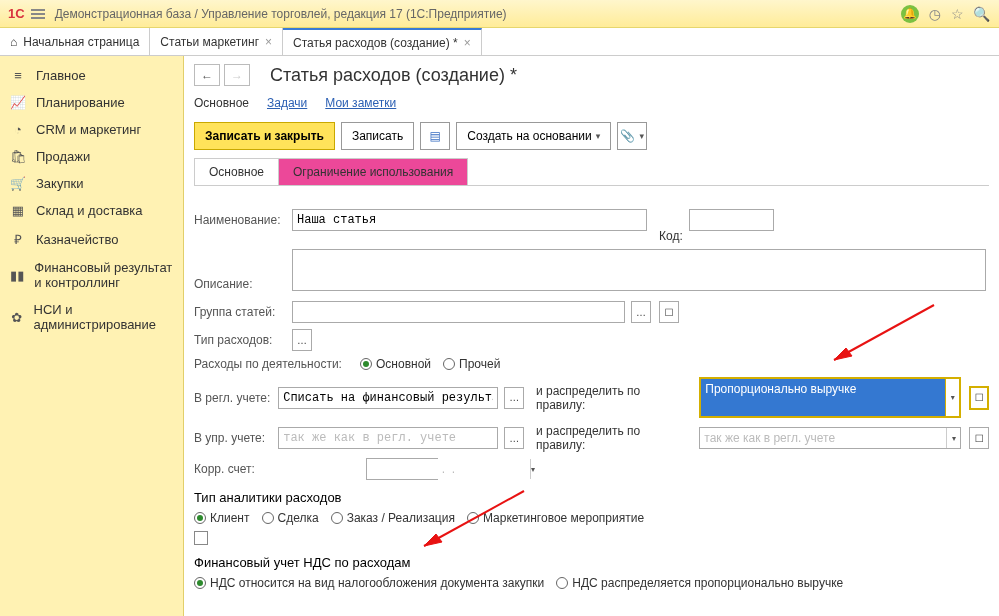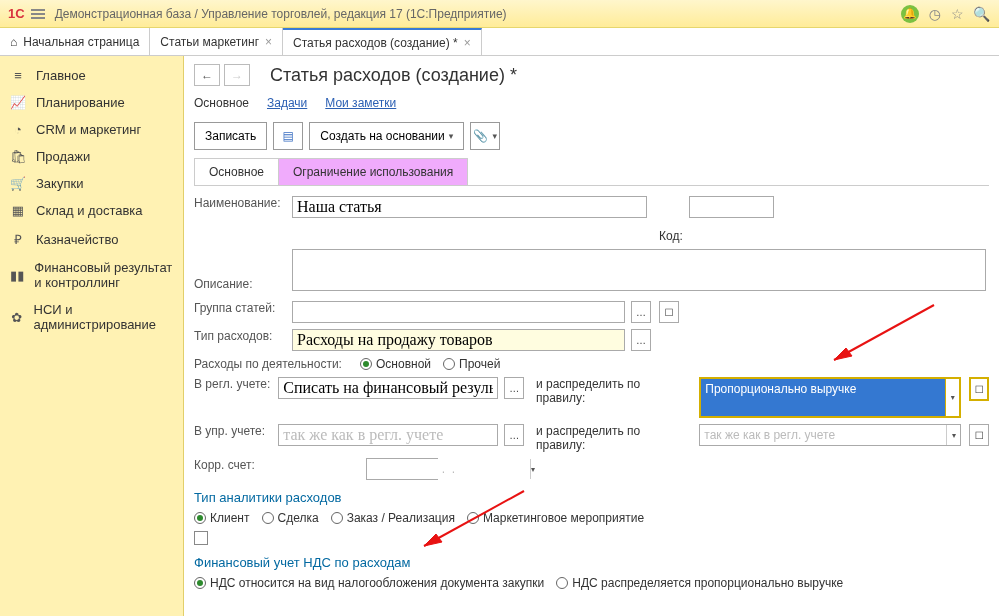--- a/index.html
+++ b/index.html
@@ -40,40 +40,40 @@
 .links .active { color: #333; }
 .links a { color: #2b5fb3; text-decoration: underline; cursor: pointer; }
 
 .btnrow { display: flex; gap: 6px; align-items: center; margin-bottom: 8px; }
 .btn { height: 28px; border: 1px solid #999; background: #fff; padding: 0 10px; font-size: 12px; display: flex; align-items: center; gap: 4px; cursor: pointer; }
 .btn.primary { background: #ffe35a; border-color: #c9a800; font-weight: bold; }
 .btn.icon { width: 30px; padding: 0; justify-content: center; }
 .btn .arrow { font-size: 9px; color: #555; }
 
 .subtabs { display: flex; border-bottom: 1px solid #ccc; margin-bottom: 10px; }
-.subtabs .st { padding: 6px 14px; border: 1px solid #ccc; border-bottom: none; background: #f0abfc; font-size: 12px; cursor: pointer; margin-right: -1px; }
+.subtabs .st { padding: 6px 14px; border: 1px solid #ccc; border-bottom: none; background: #ec4899; font-size: 12px; cursor: pointer; margin-right: -1px; }
 .subtabs .st.active { background: #fff; }
 
 .form { font-size: 12px; }
-.row { display: flex; align-items: flex-start; margin-bottom: 6px; gap: 6px; }
+.row { display: flex; align-items: center; margin-bottom: 6px; gap: 6px; }
 .lbl { width: 82px; color: #555; }
 .lbl.wide { width: 160px; }
-input.txt, textarea.txt, .select { border: 1px solid #aaa; background: #fff; font-size: 16px; padding: 3px 4px; font-family: Liberation Serif, serif; }
+input.txt, textarea.txt, .select { border: 1px solid #aaa; background: #fff; font-size: 12px; padding: 3px 4px; font-family: Liberation Mono, monospace; }
 input.txt { height: 22px; }
 textarea.txt { resize: none; }
 .dots-btn, .open-btn { width: 20px; height: 22px; border: 1px solid #aaa; background: #fff; font-size: 10px; display: flex; align-items: center; justify-content: center; cursor: pointer; }
 .open-btn { margin-left: 2px; }
 
 .radio-row { display: flex; gap: 12px; align-items: center; }
 .radio { display: flex; align-items: center; gap: 4px; cursor: pointer; }
 .radio .dot { width: 12px; height: 12px; border: 1px solid #666; border-radius: 50%; display: flex; align-items: center; justify-content: center; }
 .radio.checked .dot::after { content: ''; width: 6px; height: 6px; background: #2d8a2d; border-radius: 50%; }
 .chk { width: 14px; height: 14px; border: 1px solid #888; display: inline-block; }
 
-.section-title { color: #0369a1; font-size: 13px; margin: 10px 0 6px 0; }
+.section-title { color: #000000; font-size: 13px; margin: 10px 0 6px 0; }
 
 .highlight-field { display: flex; border: 2px solid #d4af00; background: #fff; height: 41px; }
 .highlight-field .selected-text { background: #3478d1; color: #fff; padding: 3px 4px; flex: 1; white-space: nowrap; overflow: hidden; }
 .highlight-field .dd { width: 14px; display: flex; align-items: center; justify-content: center; border-left: 1px solid #d4af00; font-size: 8px; color: #555; cursor: pointer; }
 
 .plain-field { display: flex; border: 1px solid #aaa; height: 22px; background: #fff; }
 .plain-field input { border: none; outline: none; padding: 0 4px; font-size: 12px; flex: 1; }
 .plain-field .dd { width: 14px; display: flex; align-items: center; justify-content: center; border-left: 1px solid #ccc; font-size: 8px; color: #555; cursor: pointer; }
 input::placeholder { color: #bbb; }
 .placeholder { color: #bbb; }
@@ -166,20 +166,21 @@
       <div class="page-title">Статья расходов (создание) *</div>
     </div>
 
     <div class="links">
       <span class="active">Основное</span>
       <a>Задачи</a>
       <a>Мои заметки</a>
     </div>
 
     <div class="btnrow">
+      <button class="btn primary">Записать и закрыть</button>
       <button class="btn">Записать</button>
       <button class="btn icon" style="color:#3b6fc2;">▤</button>
       <button class="btn">
           <span>Создать на основании</span>
           <span class="arrow">▾</span>
         </button>
       <button class="btn icon" style="color:#c77c13;">📎<span class="arrow">▾</span></button>
     </div>
 
     <div class="subtabs">
@@ -199,21 +200,20 @@
         <textarea class="txt" style="width: 694px; height: 42px;"></textarea>
       </div>
       <div class="row" style="margin-top:10px;">
         <span class="lbl" style="width:92px;">Группа статей:</span>
         <input class="txt" style="width: 333px;">
         <div class="dots-btn">…</div>
         <div class="open-btn">☐</div>
       </div>
       <div class="row">
         <span class="lbl" style="width:92px;">Тип расходов:</span>
-        <input class="txt" style="width: 333px; background: rgb(255, 253, 224);" value="Расходы на продажу товаров">
         <div class="dots-btn">…</div>
       </div>
       <div class="row">
         <span class="lbl wide">Расходы по деятельности:</span>
         <div class="radio-row">
           <span class="radio checked">
               <span class="dot"></span>
               <span>Основной</span>
             </span>
           <span class="radio">

